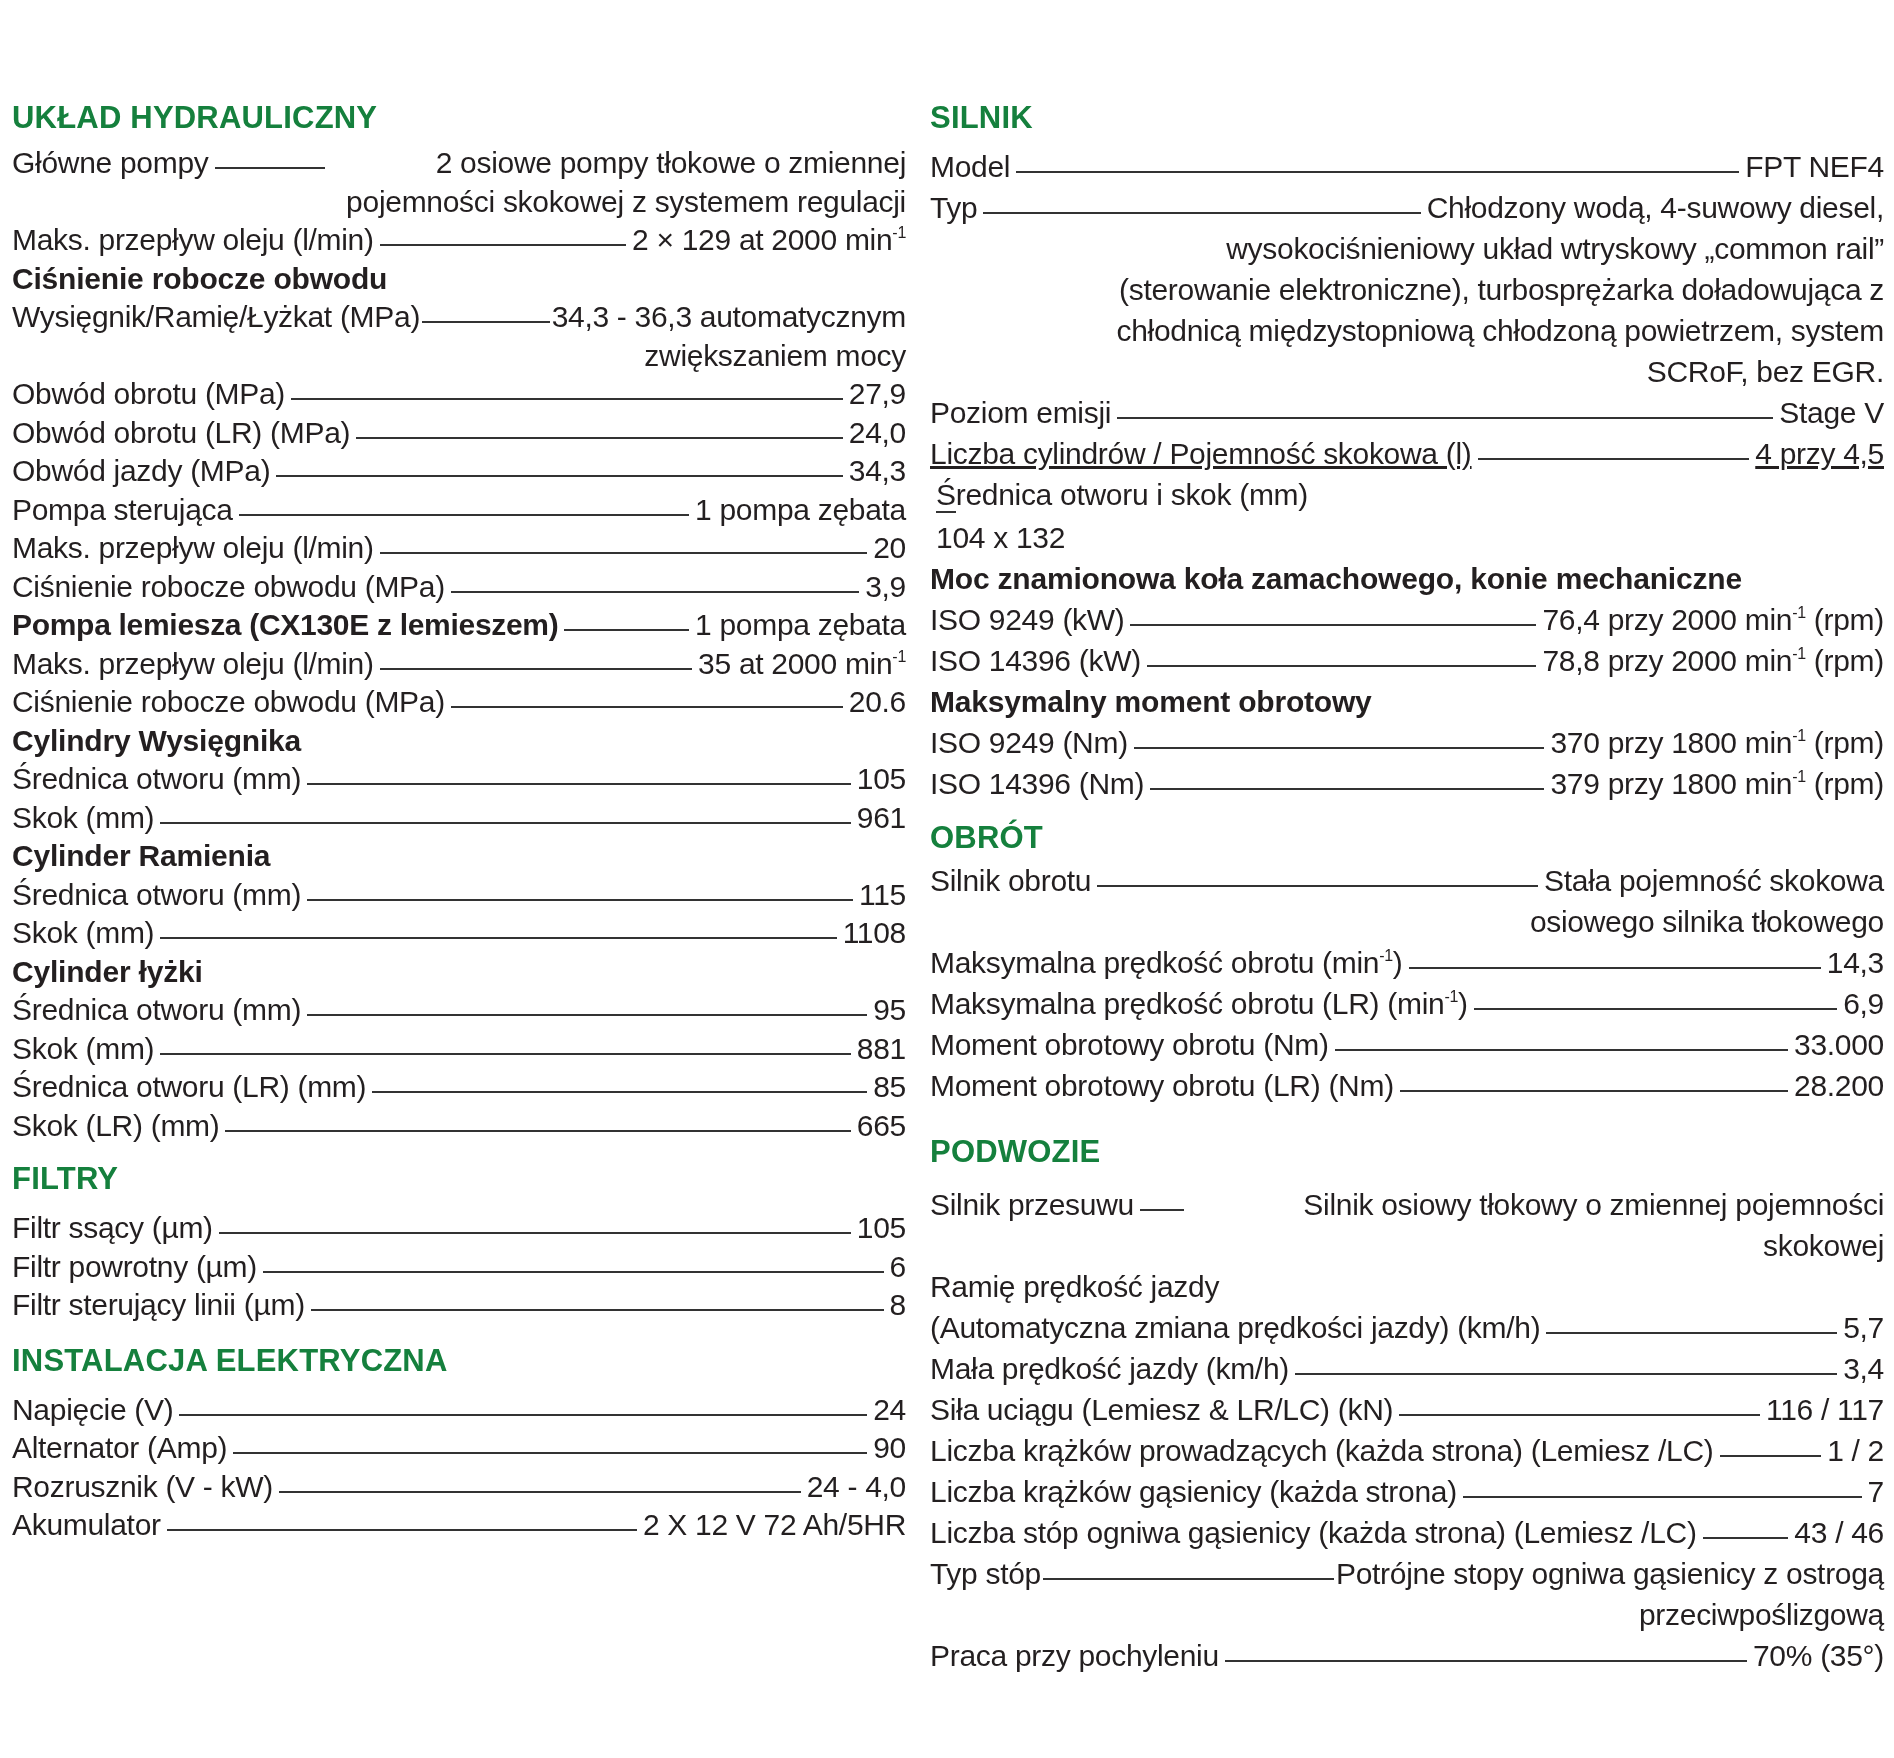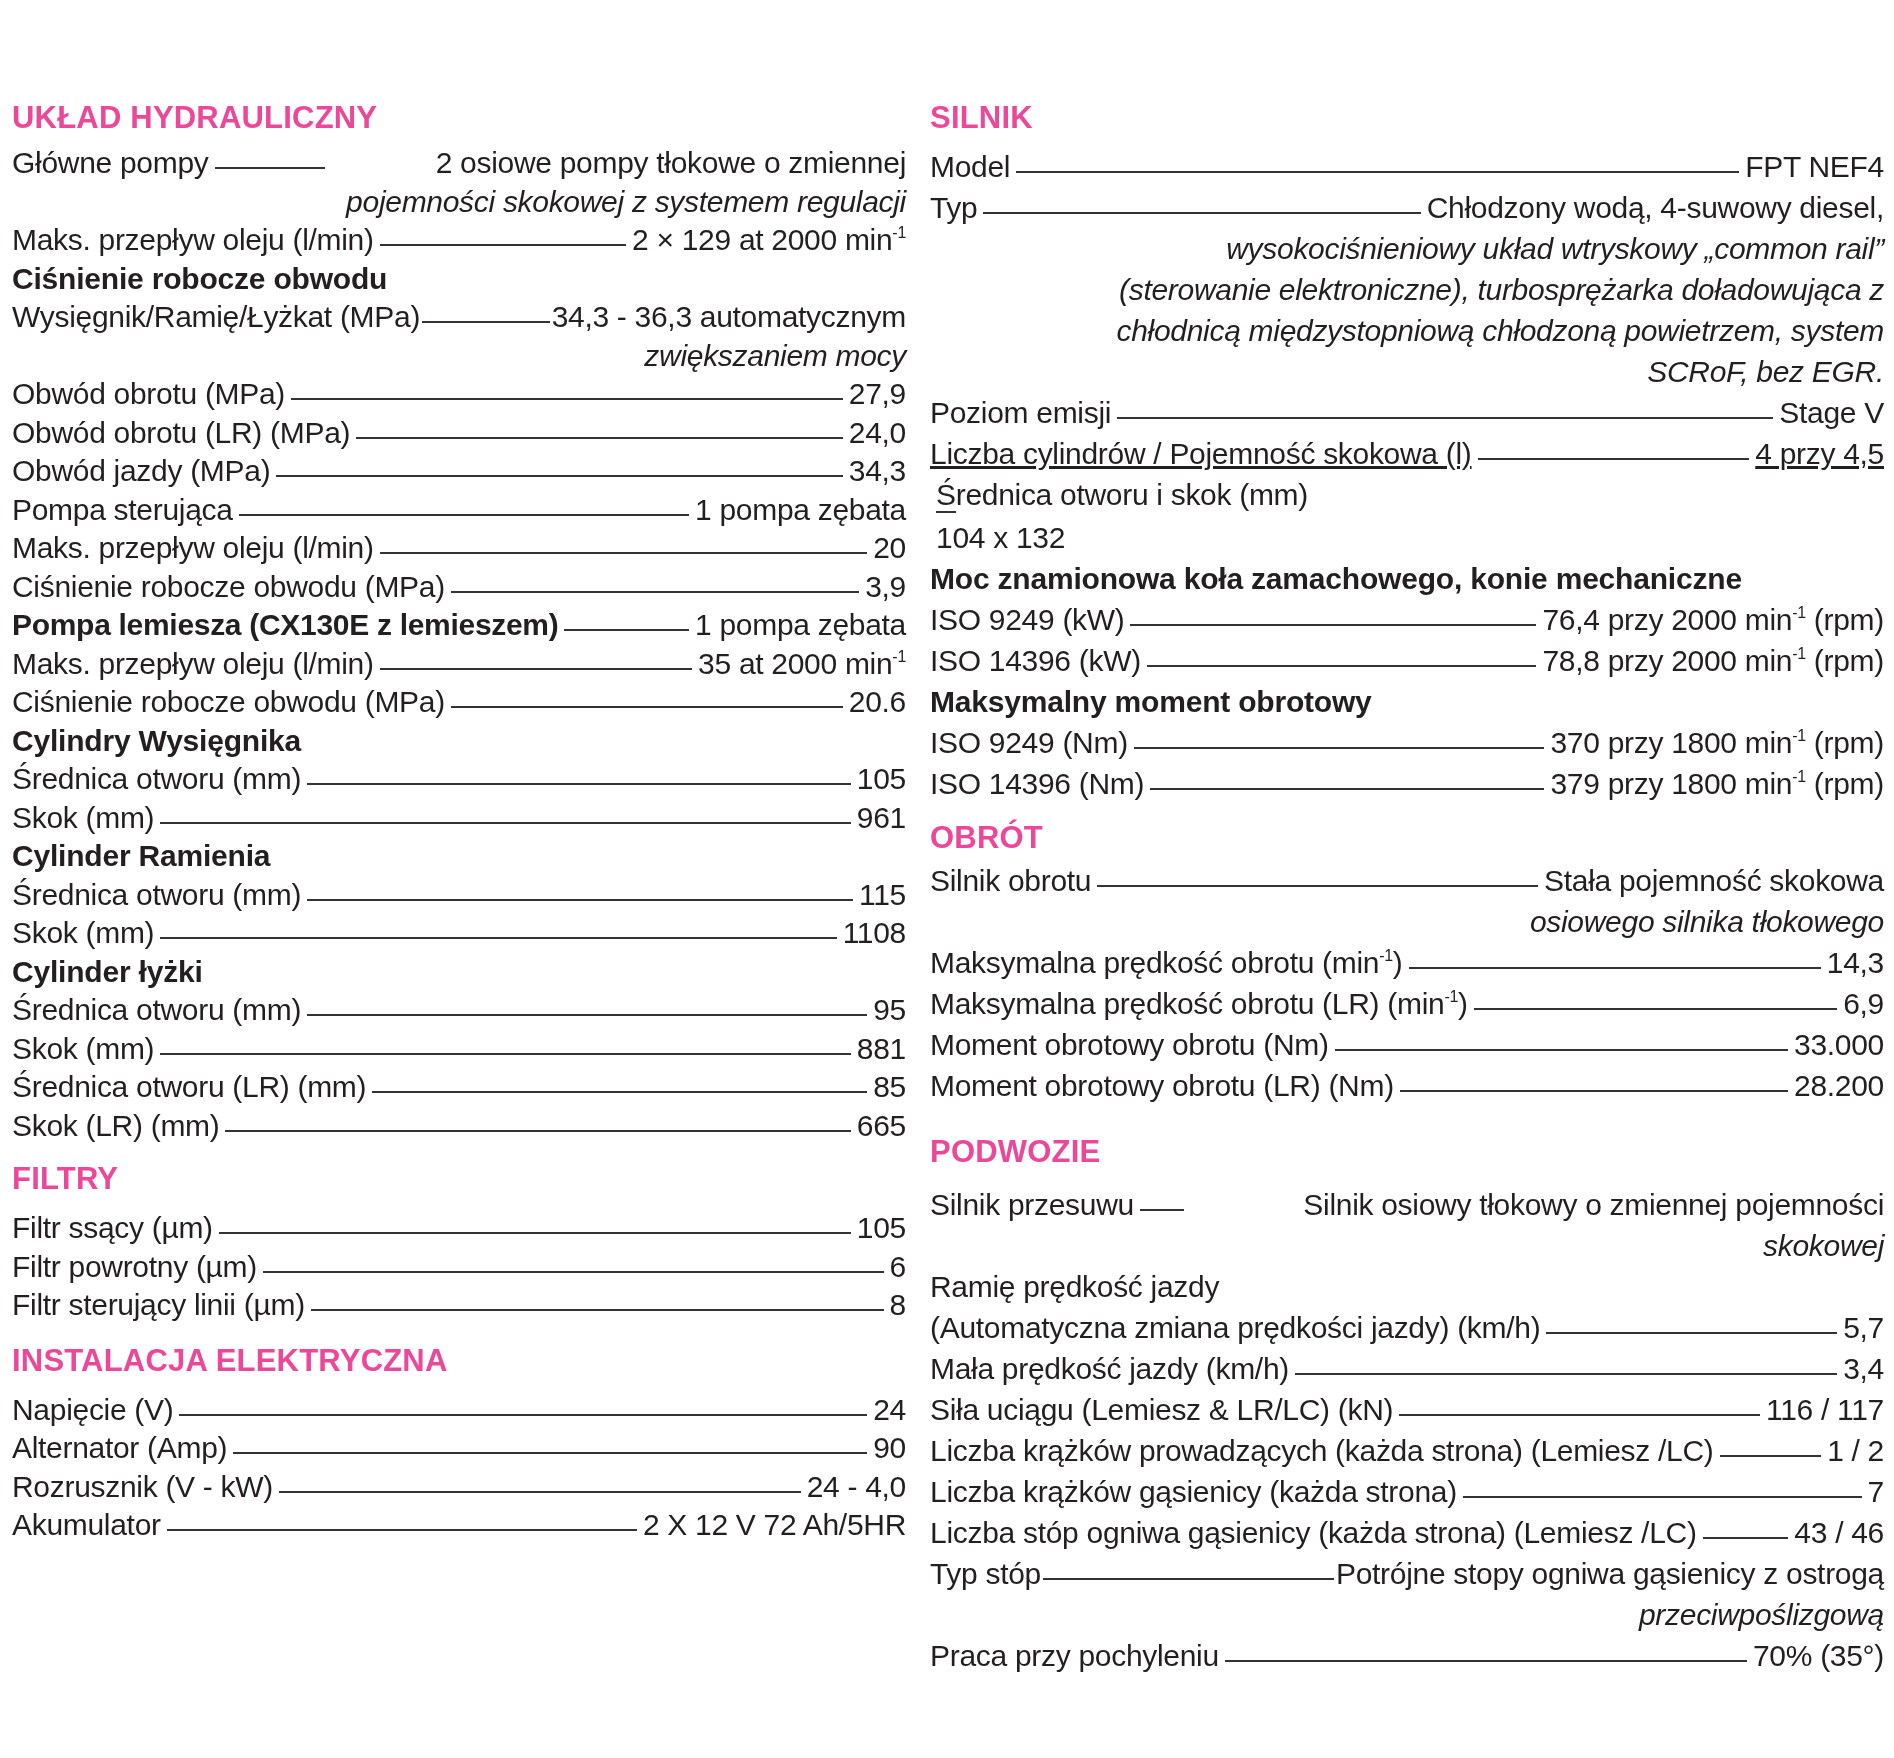--- a/index.html
+++ b/index.html
@@ -1,30 +1,30 @@
 <!DOCTYPE html>
 <html><head>
 <meta charset="utf-8">
 <style>
   html, body { margin: 0; padding: 0; background: #ffffff; }
   body { width: 1894px; height: 1758px; position: relative; overflow: hidden;
          font-family: "Liberation Sans", sans-serif; color: #231f20; }
   .col { position: absolute; top: 0; }
   #col-left { left: 12px; width: 894px; }
   #col-right { left: 930px; width: 954px; }
-  .sec-title { color: #ec4899; font-weight: bold; font-size: 31px; letter-spacing: 0.2px;
+  .sec-title { color: #15803d; font-weight: bold; font-size: 31px; letter-spacing: 0.2px;
                line-height: 40px; margin: 0; }
   .row { display: flex; align-items: baseline; font-size: 30px; line-height: 38.5px;
          white-space: nowrap; letter-spacing: -0.3px; }
   .row .lbl { flex: 0 0 auto; }
   .row .fill { flex: 1 1 auto; border-bottom: 2px solid #333; margin: 0 6px; transform: translateY(-4px); min-width: 20px; }
   .row .val { flex: 0 0 auto; text-align: right; }
   .row.bold .lbl, .row.bold .val { font-weight: bold; }
   .sub { font-weight: bold; font-size: 30px; line-height: 38.5px; white-space: nowrap; letter-spacing: -0.2px; }
-  .cont { font-size: 30px; line-height: 38.5px; text-align: right; white-space: nowrap; letter-spacing: -0.3px; font-style: italic; }
+  .cont { font-size: 30px; line-height: 38.5px; text-align: right; white-space: nowrap; letter-spacing: -0.3px; }
   .plain { font-size: 30px; line-height: 38.5px; white-space: nowrap; letter-spacing: -0.3px; }
   sup { font-size: 16px; vertical-align: 12px; line-height: 0; }
 </style>
 </head>
 <body>
 
 <div class="col" id="col-left">
   <div style="height:98px"></div>
   <h2 class="sec-title">UKŁAD HYDRAULICZNY</h2>
   <div style="height:6px"></div>

